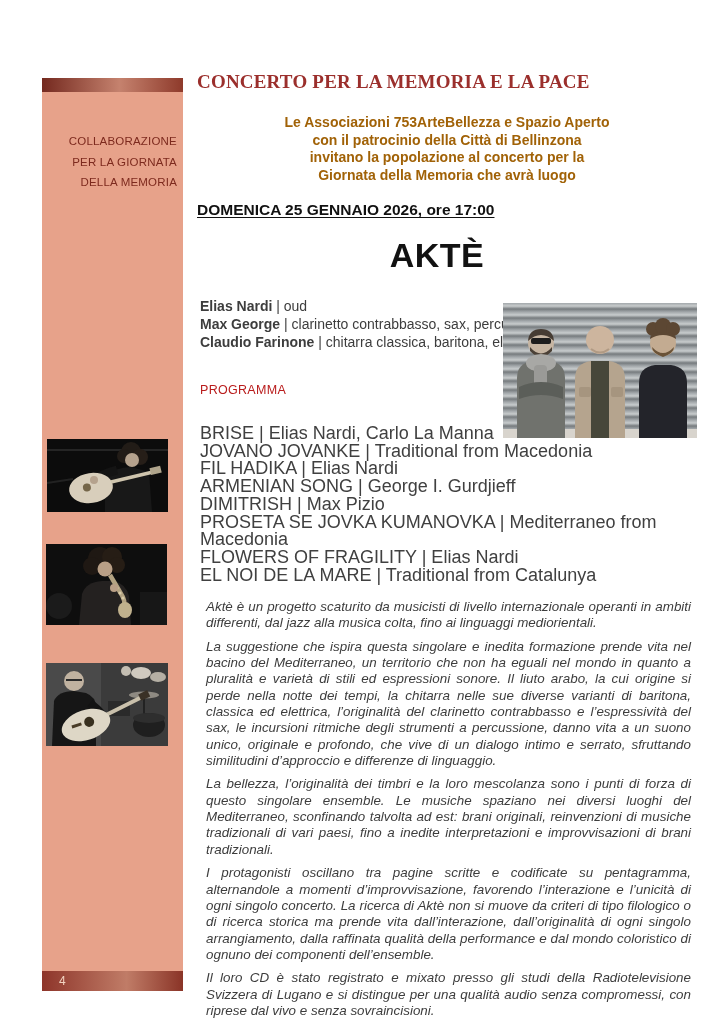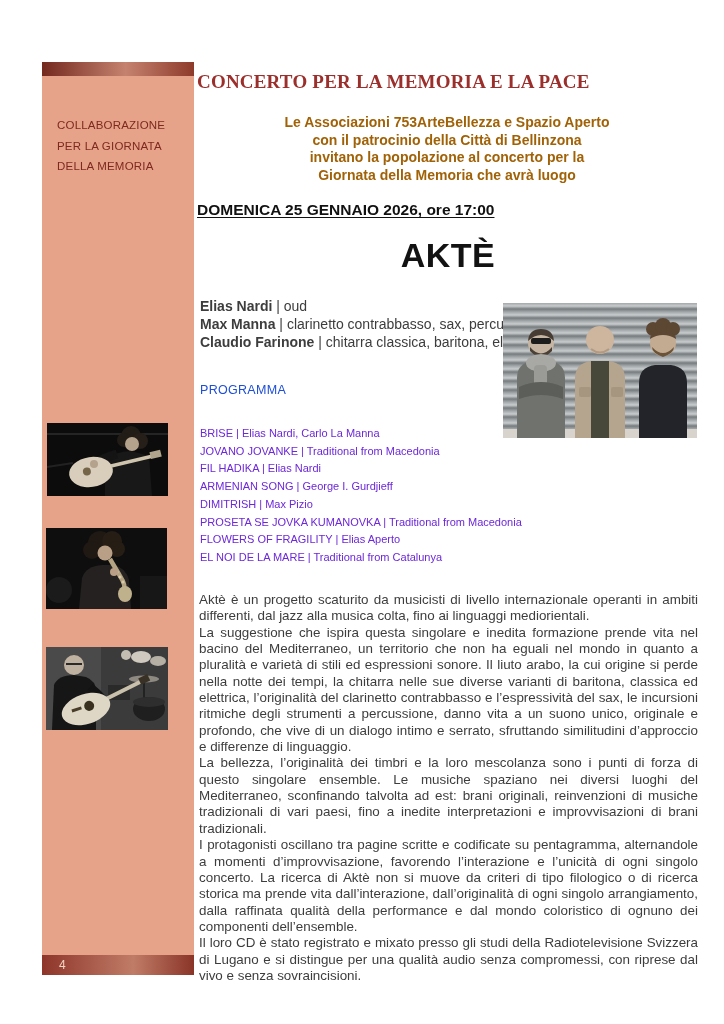--- a/index.html
+++ b/index.html
@@ -1,21 +1,21 @@
 <!DOCTYPE html>
 <html lang="it"><head>
 <meta charset="utf-8">
 <style>
   html,body { margin:0; padding:0; background:#ffffff; }
   .page {
     position:relative; width:724px; height:1024px; background:#ffffff;
     font-family:"Liberation Sans", sans-serif; overflow:hidden;
   }
   
-  .sidebar { position:absolute; left:42px; top:62px; width:152px; height:913px; background:#E7A28A; }
+  .sidebar { position:absolute; left:42px; top:78px; width:141px; height:913px; background:#E7A28A;text-align:right; }
   .sidebar-topbar {
     position:absolute; top:0; left:0; right:0; height:14px;
     background:linear-gradient(to right,#74291F,#C5826E 55%,#8E3A2B);
   }
   .sidebar-bottombar {
     position:absolute; bottom:0; left:0; right:0; height:20px;
     background:linear-gradient(to right,#8E352A,#C07C67 60%,#8A3427);
     display:flex; align-items:center;
   }
   .page-number { color:#F2D3C1; font-size:12px; padding-left:17px; line-height:20px; }
@@ -38,39 +38,39 @@
   .intro {
     position:absolute; left:197px; top:114px; width:500px; text-align:center;
     font-weight:700; font-size:14px; line-height:17.7px; color:#a16207;
   }
   .date-line {
     position:absolute; left:197px; top:201px; width:500px; text-align:left;
     font-weight:700; font-size:15.5px; color:#111; text-decoration:underline;
     text-underline-offset:2px;
   }
   .band-name {
-    position:absolute; left:198px; top:236px; width:500px; text-align:center;
+    position:absolute; left:187px; top:236px; width:500px; text-align:center;
     font-weight:700; font-size:34px; color:#121212; letter-spacing:0.5px;
   }
   .musicians { position:absolute; left:200px; top:297px; font-size:14px; line-height:18.2px; color:#3d3d3d; }
   .musician-name { font-weight:700; }
   .trio-photo { position:absolute; left:503px; top:303px; width:194px; height:135px; overflow:hidden; }
   .trio-photo .corr {
     position:absolute; inset:0;
     background:repeating-linear-gradient(180deg,#a3a8ab 0px,#c8cccd 3px,#767b7e 6px,#a3a8ab 9px);
   }
   .trio-photo svg { position:absolute; inset:0; }
-  .program-heading { position:absolute; left:200px; top:383px; font-size:12.5px; color:#1d4ed8; letter-spacing:0.3px; }
-  .program-list { position:absolute; left:200px; top:425px; font-size:11px; line-height:17.7px; color:#6d28d9; }
+  .program-heading { position:absolute; left:200px; top:383px; font-size:12.5px; color:#b91c1c; letter-spacing:0.3px; }
+  .program-list { position:absolute; left:200px; top:425px; font-size:18px; line-height:17.7px; color:#404040; }
   .description {
     position:absolute; left:199px; top:592px; width:499px;
     font-size:13.4px; line-height:16.35px; color:#3d3d3d;
     text-align:justify; hyphens:auto;
   }
-  .description p { margin:0; }
+  .description p { margin:7px;font-style:italic; }
 </style>
 </head>
 <body>
 
 <div class="page">
 
   <div class="sidebar">
     <div class="sidebar-topbar"></div>
 
     <div class="sidebar-label">
@@ -159,21 +159,21 @@
     <div>invitano la popolazione al concerto per la</div>
     <div>Giornata della Memoria che avrà luogo</div>
   </div>
 
   <div class="date-line">DOMENICA 25 GENNAIO 2026, ore 17:00</div>
 
   <div class="band-name">AKTÈ</div>
 
   <div class="musicians">
     <div><span class="musician-name">Elias Nardi</span><span> | </span><span>oud</span></div>
-    <div><span class="musician-name">Max Manna</span><span> | </span><span>clarinetto contrabbasso, sax, percussioni</span></div>
+    <div><span class="musician-name">Max George</span><span> | </span><span>clarinetto contrabbasso, sax, percussioni</span></div>
     <div><span class="musician-name">Claudio Farinone</span><span> | </span><span>chitarra classica, baritona, elettrica</span></div>
   </div>
 
   <div class="trio-photo">
     <div class="corr"></div>
     <svg viewBox="0 0 194 135" width="194" height="135">
       <rect y="126" width="194" height="9" fill="#d8d4cd"></rect>
 
       <path d="M14,135 L14,75 Q14,60 30,58 L46,58 Q62,60 62,75 L62,135 Z" fill="#70726d"></path>
       <circle cx="38" cy="40" r="13" fill="#c6b5a2"></circle>
@@ -202,22 +202,22 @@
   </div>
 
   <div class="program-heading">PROGRAMMA</div>
 
   <div class="program-list">
     <div>BRISE | Elias Nardi, Carlo La Manna</div>
     <div>JOVANO JOVANKE | Traditional from Macedonia</div>
     <div>FIL HADIKA | Elias Nardi</div>
     <div>ARMENIAN SONG | George I. Gurdjieff</div>
     <div>DIMITRISH | Max Pizio</div>
-    <div>PROSETA SE JOVKA KUMANOVKA | Traditional from Macedonia</div>
-    <div>FLOWERS OF FRAGILITY | Elias Aperto</div>
+    <div>PROSETA SE JOVKA KUMANOVKA | Mediterraneo from Macedonia</div>
+    <div>FLOWERS OF FRAGILITY | Elias Nardi</div>
     <div>EL NOI DE LA MARE | Traditional from Catalunya</div>
   </div>
 
   <div class="description">
     <p>Aktè è un progetto scaturito da musicisti di livello internazionale operanti in ambiti differenti, dal jazz alla musica colta, fino ai linguaggi mediorientali.</p>
     <p>La suggestione che ispira questa singolare e inedita formazione prende vita nel bacino del Mediterraneo, un territorio che non ha eguali nel mondo in quanto a pluralità e varietà di stili ed espressioni sonore. Il liuto arabo, la cui origine si perde nella notte dei tempi, la chitarra nelle sue diverse varianti di baritona, classica ed elettrica, l’originalità del clarinetto contrabbasso e l’espressività del sax, le incursioni ritmiche degli strumenti a percussione, danno vita a un suono unico, originale e profondo, che vive di un dialogo intimo e serrato, sfruttando similitudini d’approccio e differenze di linguaggio.</p>
     <p>La bellezza, l’originalità dei timbri e la loro mescolanza sono i punti di forza di questo singolare ensemble. Le musiche spaziano nei diversi luoghi del Mediterraneo, sconfinando talvolta ad est: brani originali, reinvenzioni di musiche tradizionali di vari paesi, fino a inedite interpretazioni e improvvisazioni di brani tradizionali.</p>
     <p>I protagonisti oscillano tra pagine scritte e codificate su pentagramma, alternandole a momenti d’improvvisazione, favorendo l’interazione e l’unicità di ogni singolo concerto. La ricerca di Aktè non si muove da criteri di tipo filologico o di ricerca storica ma prende vita dall’interazione, dall’originalità di ogni singolo arrangiamento, dalla raffinata qualità della performance e dal mondo coloristico di ognuno dei componenti dell’ensemble.</p>
     <p>Il loro CD è stato registrato e mixato presso gli studi della Radiotelevisione Svizzera di Lugano e si distingue per una qualità audio senza compromessi, con riprese dal vivo e senza sovraincisioni.</p>
   </div>

